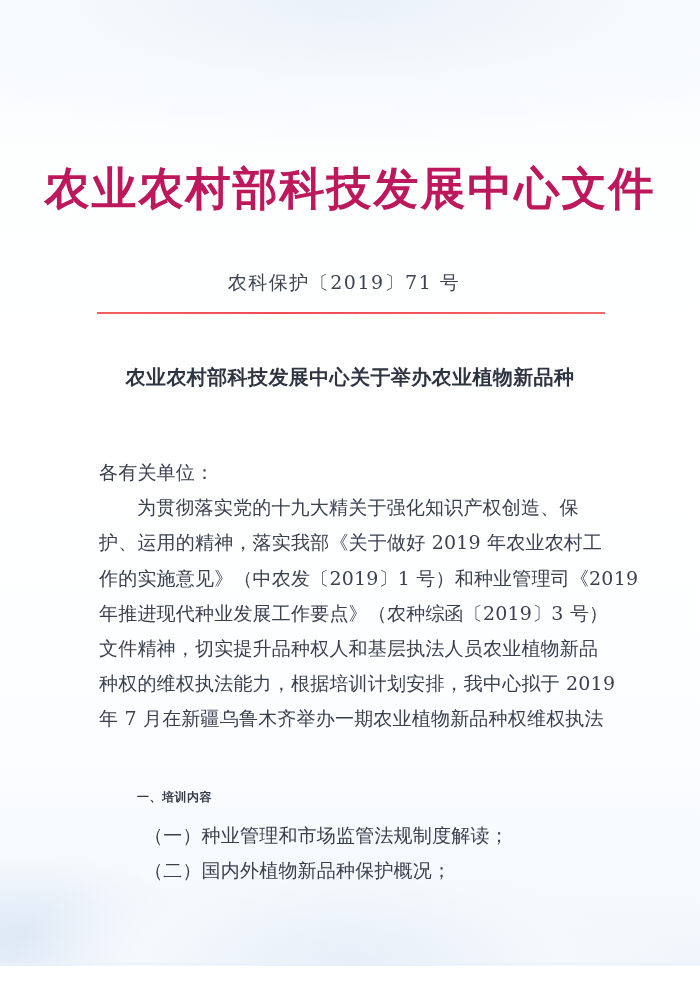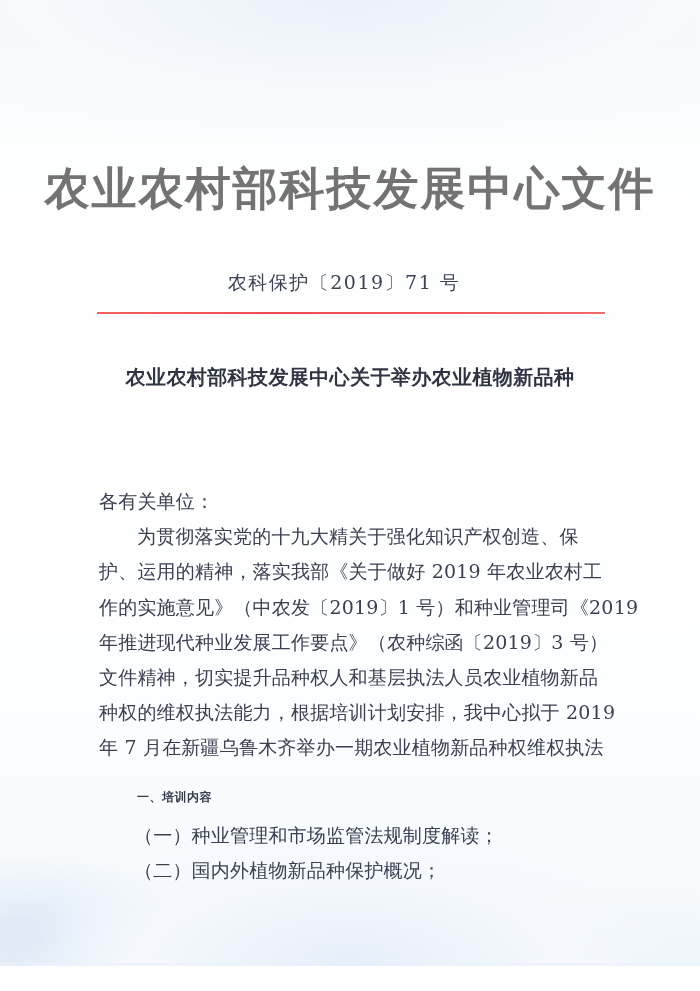--- a/index.html
+++ b/index.html
@@ -50,21 +50,21 @@
     position: absolute;
     left: 0;
     top: 158px;
     width: 700px;
     text-align: center;
     font-family: "DejaVu Serif", "Liberation Serif", serif;
     font-weight: bold;
     font-size: 45px;
     line-height: 62px;
     letter-spacing: 2px;
-    color: #737373;
+    color: #be185d;
     white-space: nowrap;
   }
 
   
   .doc-number {
     position: absolute;
     left: 0;
     top: 268px;
     width: 688px;
     text-align: center;
@@ -108,21 +108,20 @@
   
   .body-block {
     position: absolute;
     left: 99px;
     top: 455px;
     width: 506px;
     font-family: "DejaVu Serif", "Liberation Serif", serif;
     font-size: 19px;
     line-height: 35.2px;
     color: #3a4050;
-    margin-top: 29px;
   }
   .body-line {
     display: block;
     white-space: nowrap;
     letter-spacing: 0.2px;
   }
   .body-line.indent {
     padding-left: 38px;
   }
 
@@ -148,20 +147,21 @@
     width: 470px;
     font-family: "DejaVu Serif", "Liberation Serif", serif;
     font-size: 19px;
     line-height: 35.2px;
     color: #3a4050;
   }
   .item-line {
     display: block;
     white-space: nowrap;
     letter-spacing: 0.2px;
+    margin-left: 10px;
   }
 </style>
 </head>
 <body>
 
 <div class="scan-page"></div>
 <div class="scan-bottom-edge"></div>
 
 <div class="doc">
 

